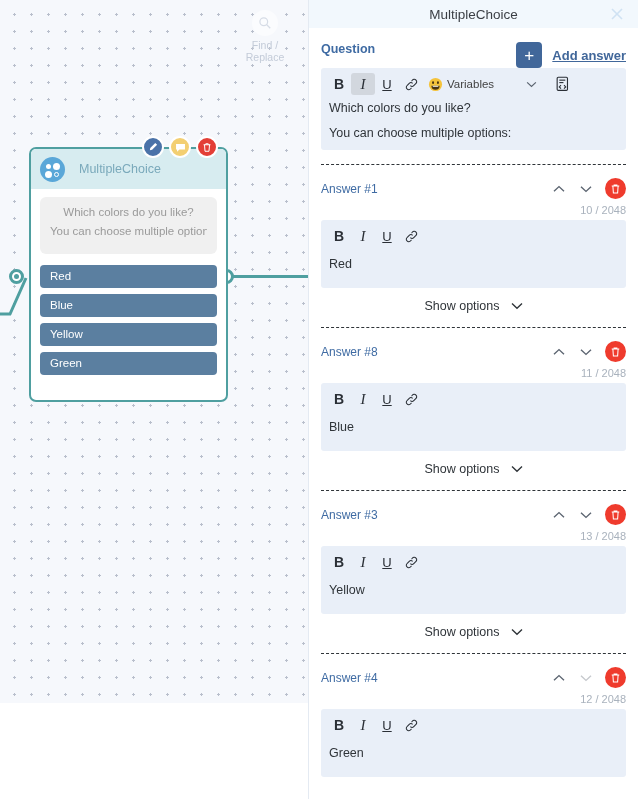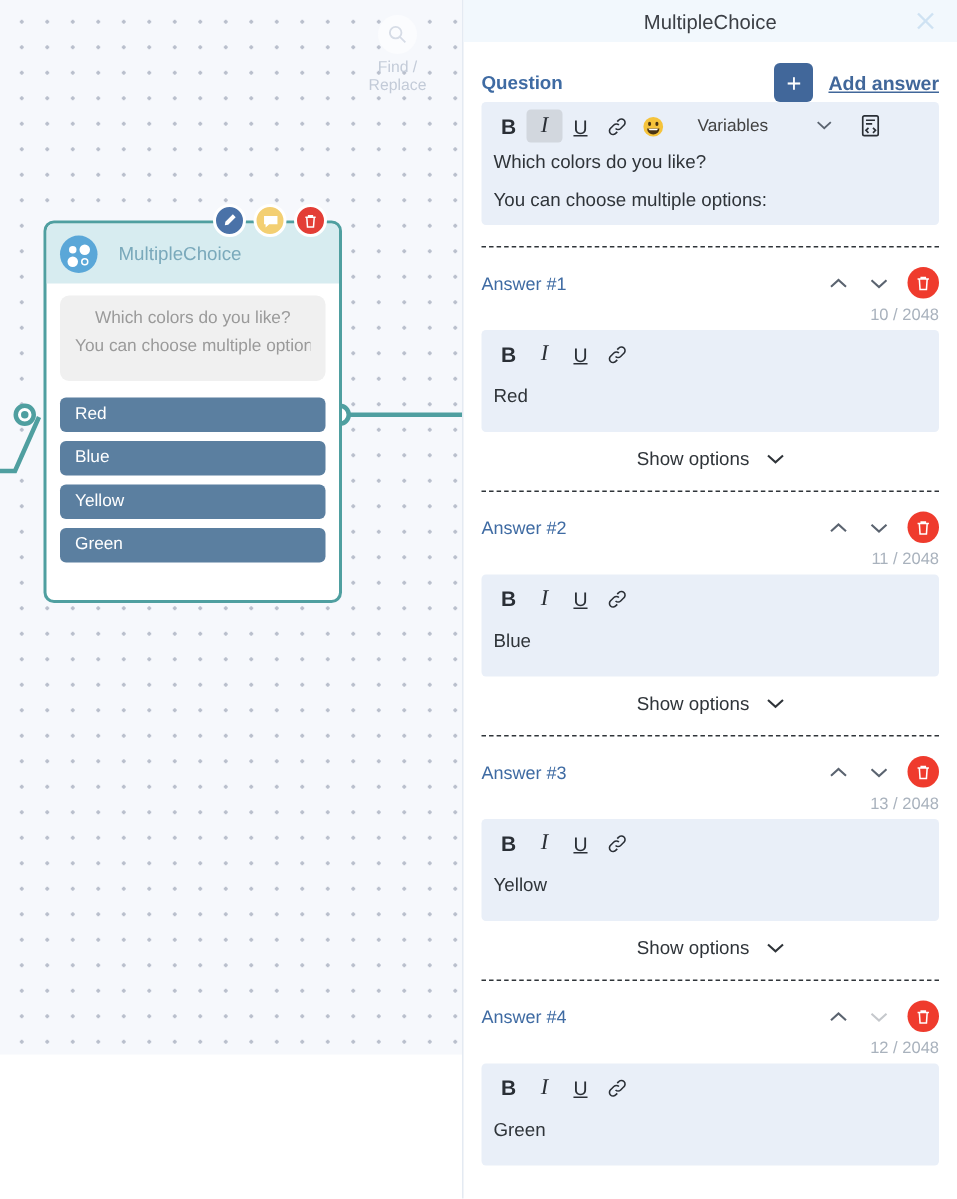--- a/index.html
+++ b/index.html
@@ -123,21 +123,21 @@
   #panel-close {
     position: absolute; right: 13px; top: 50%; transform: translateY(-50%);
     width: 16px; height: 16px; cursor: pointer;
   }
 
   #panel-scroll { height: 771px; overflow: hidden; position: relative; }
 
   .pad { padding: 0 12px; }
 
   .qrow {
-    display: flex; align-items: center; justify-content: space-between;
+    display: flex; justify-content: space-between;
     padding: 14px 12px 0 12px;
   }
   .qlabel { color: #3f6ba3; font-size: 12.5px; font-weight: bold; }
   .addwrap { display: flex; align-items: center; gap: 10px; }
   .addbtn {
     width: 26px; height: 26px; border-radius: 4px;
     background: #41679a; color: #fff; font-size: 17px;
     display: flex; align-items: center; justify-content: center;
     cursor: pointer; line-height: 1;
   }
@@ -156,21 +156,21 @@
   .tbtn {
     width: 24px; height: 22px; border-radius: 3px;
     display: flex; align-items: center; justify-content: center;
     color: #2a2f36; font-size: 13.5px; cursor: pointer;
   }
   .tbtn.bold { font-weight: bold; font-size: 14px; }
   .tbtn.ital { font-style: italic; font-family: "Liberation Serif", serif; font-size: 15px; }
   .tbtn.und  { text-decoration: underline; font-size: 13px; }
   .tbtn.active { background: #d2d7de; }
   .varsel {
-    margin-left: 18px; display: flex; align-items: center; gap: 32px;
+    display: flex; align-items: center; gap: 32px;
     color: #424242; font-size: 11.5px; cursor: pointer;
   }
   .codeicon { margin-left: 18px; cursor: pointer; display:flex; }
   .etext { padding: 2px 8px 10px 8px; }
   .etext .l1 { color: #2f3439; font-size: 12.5px; margin-bottom: 11px; }
   .etext .l2 { color: #2f3439; font-size: 12.5px; }
   .etext .single { color: #2f3439; font-size: 12.5px; padding-top: 4px; }
 
   .dashed {
     border-top: 1.5px dashed #2f3439; margin: 14px 12px 0 12px; height: 0;
@@ -381,21 +381,21 @@
           <svg width="12" height="8" viewBox="0 0 12 8" fill="none" stroke="#2f3439" stroke-width="1.4">
               <path d="M1 1.6L6 6.2 11 1.6"></path>
             </svg>
         </span>
       </div>
       <div class="dashed"></div>
     </div>
 
     <div>
       <div class="arow">
-        <div class="alabel">Answer #2</div>
+        <div class="alabel">Answer #8</div>
         <div class="actrl">
           <div class="chev">
             <svg width="16" height="16" viewBox="0 0 16 16" fill="none" stroke="#5b6470" stroke-width="1.4">
                 <path d="M3 10.2L8 5.6l5 4.6"></path>
               </svg>
           </div>
           <div class="chev">
             <svg width="16" height="16" viewBox="0 0 16 16" fill="none" stroke="#5b6470" stroke-width="1.4">
                 <path d="M3 5.8L8 10.4l5-4.6"></path>
               </svg>

